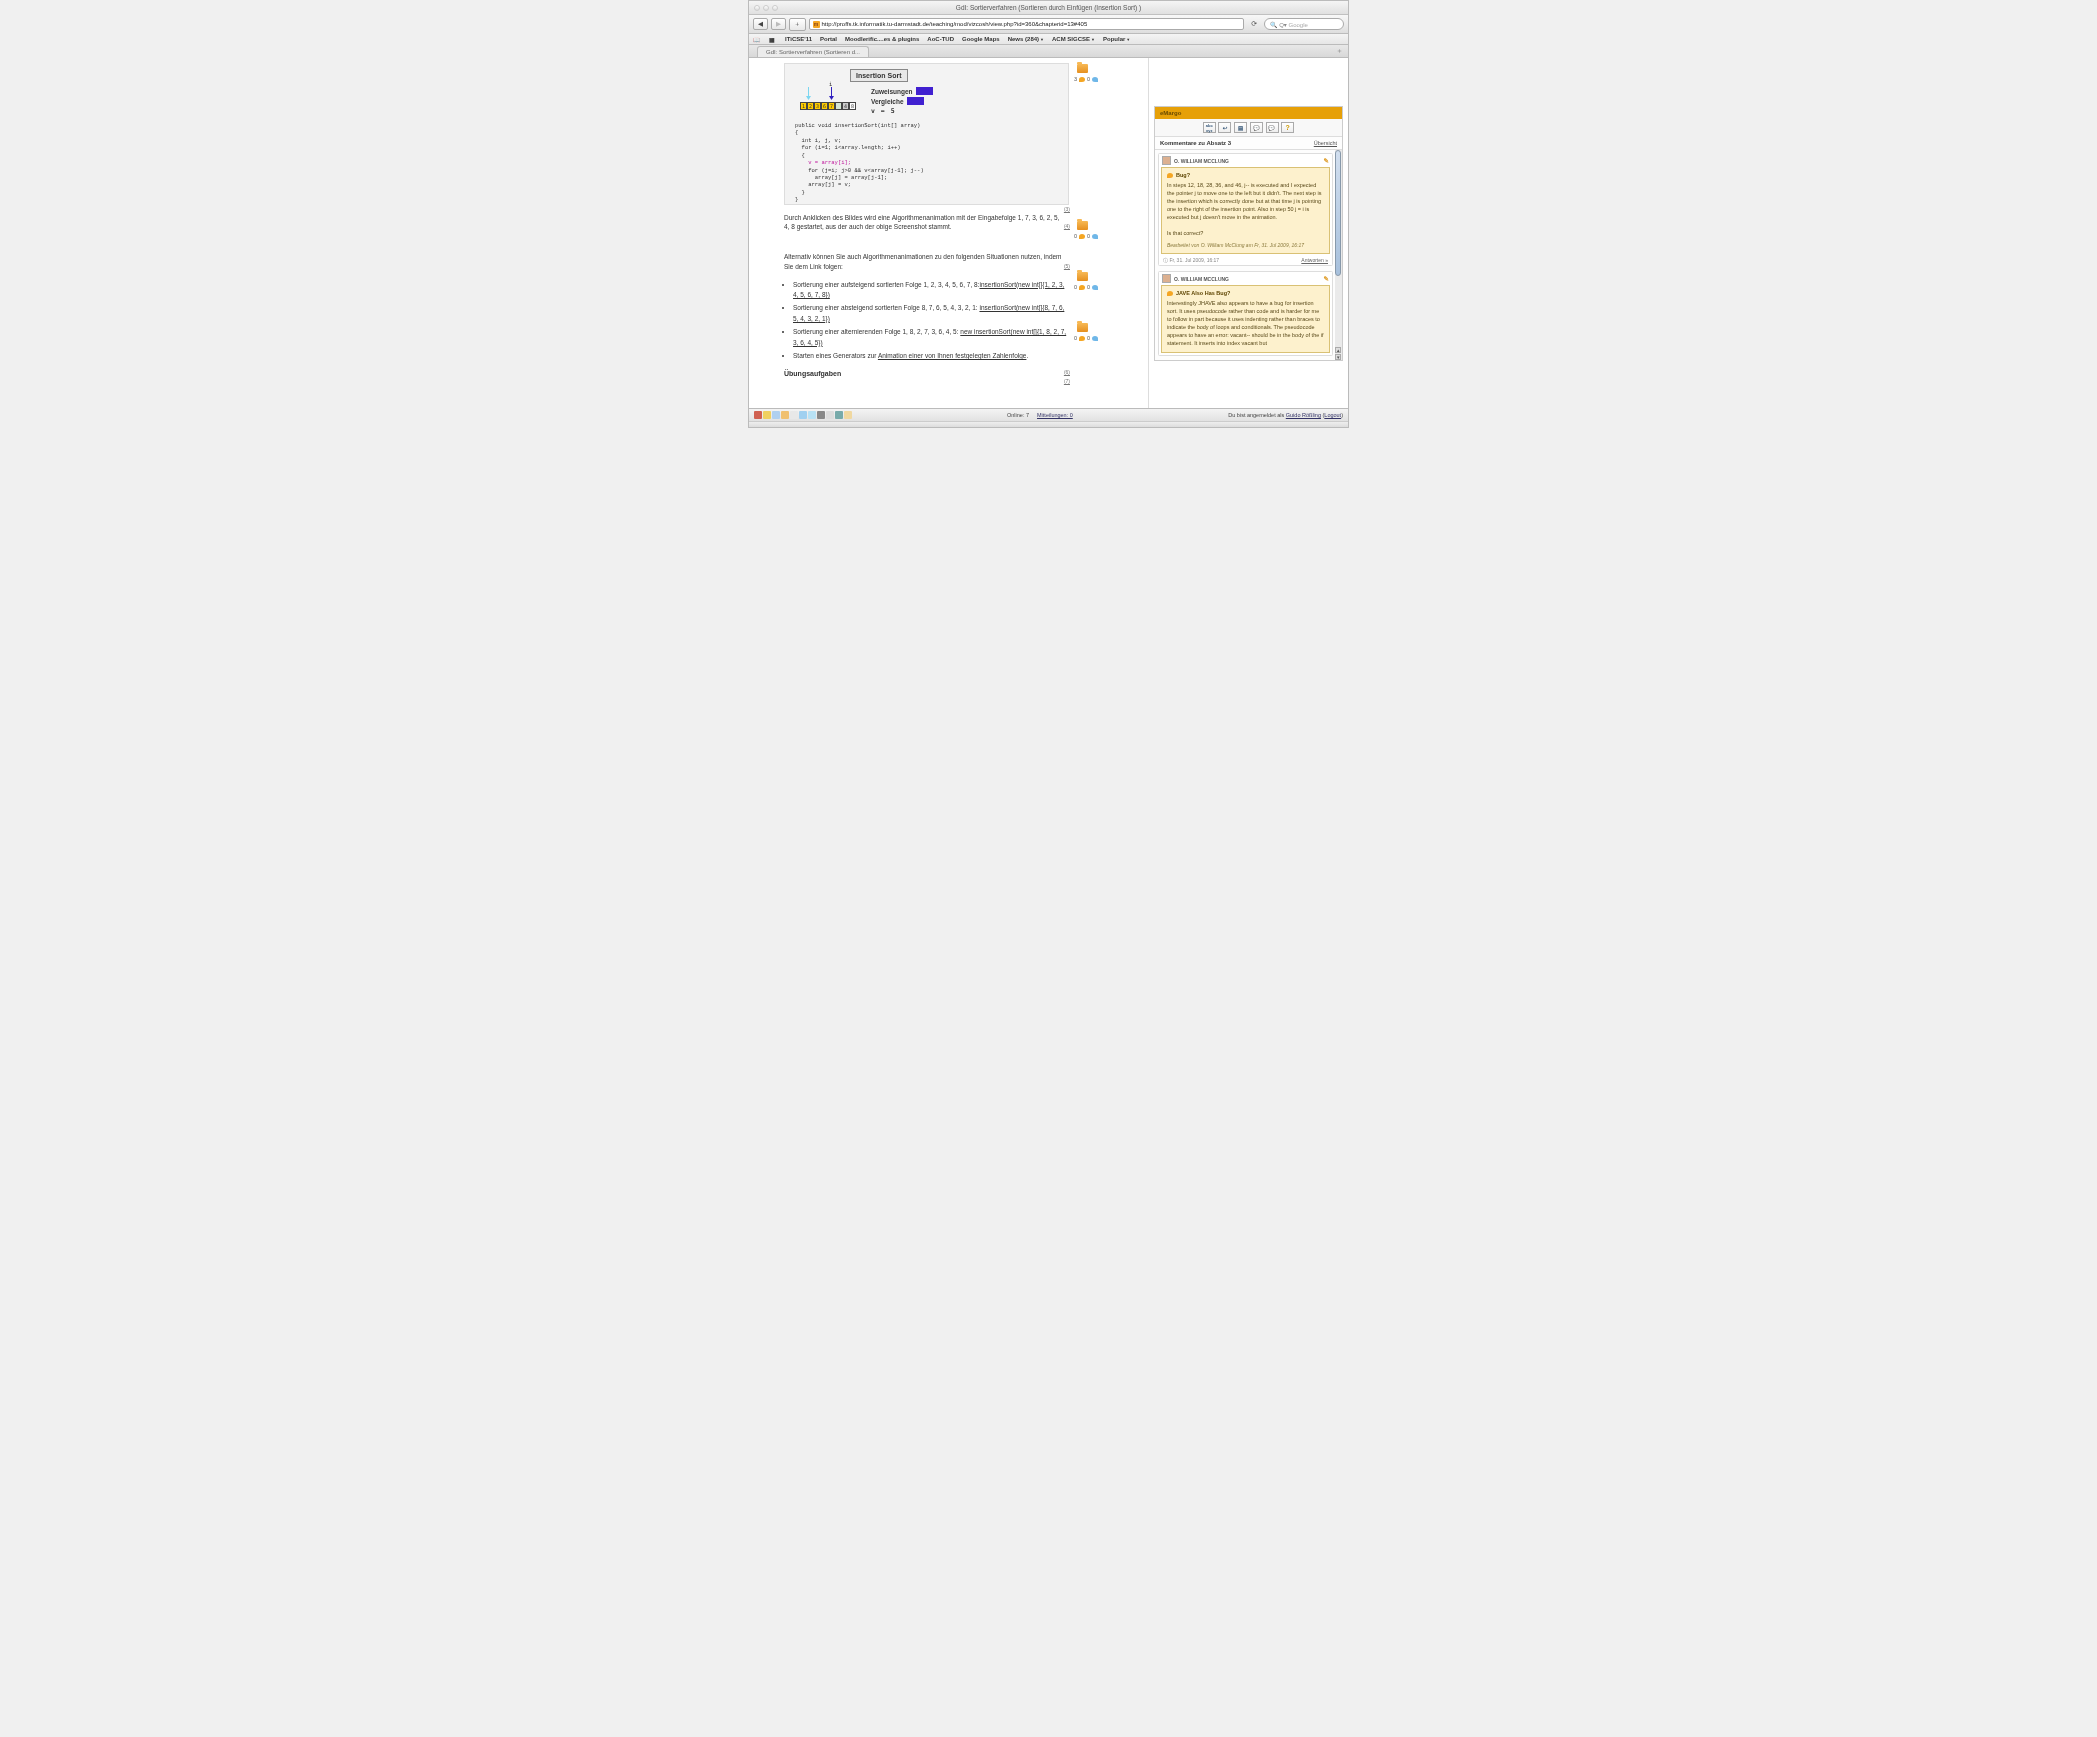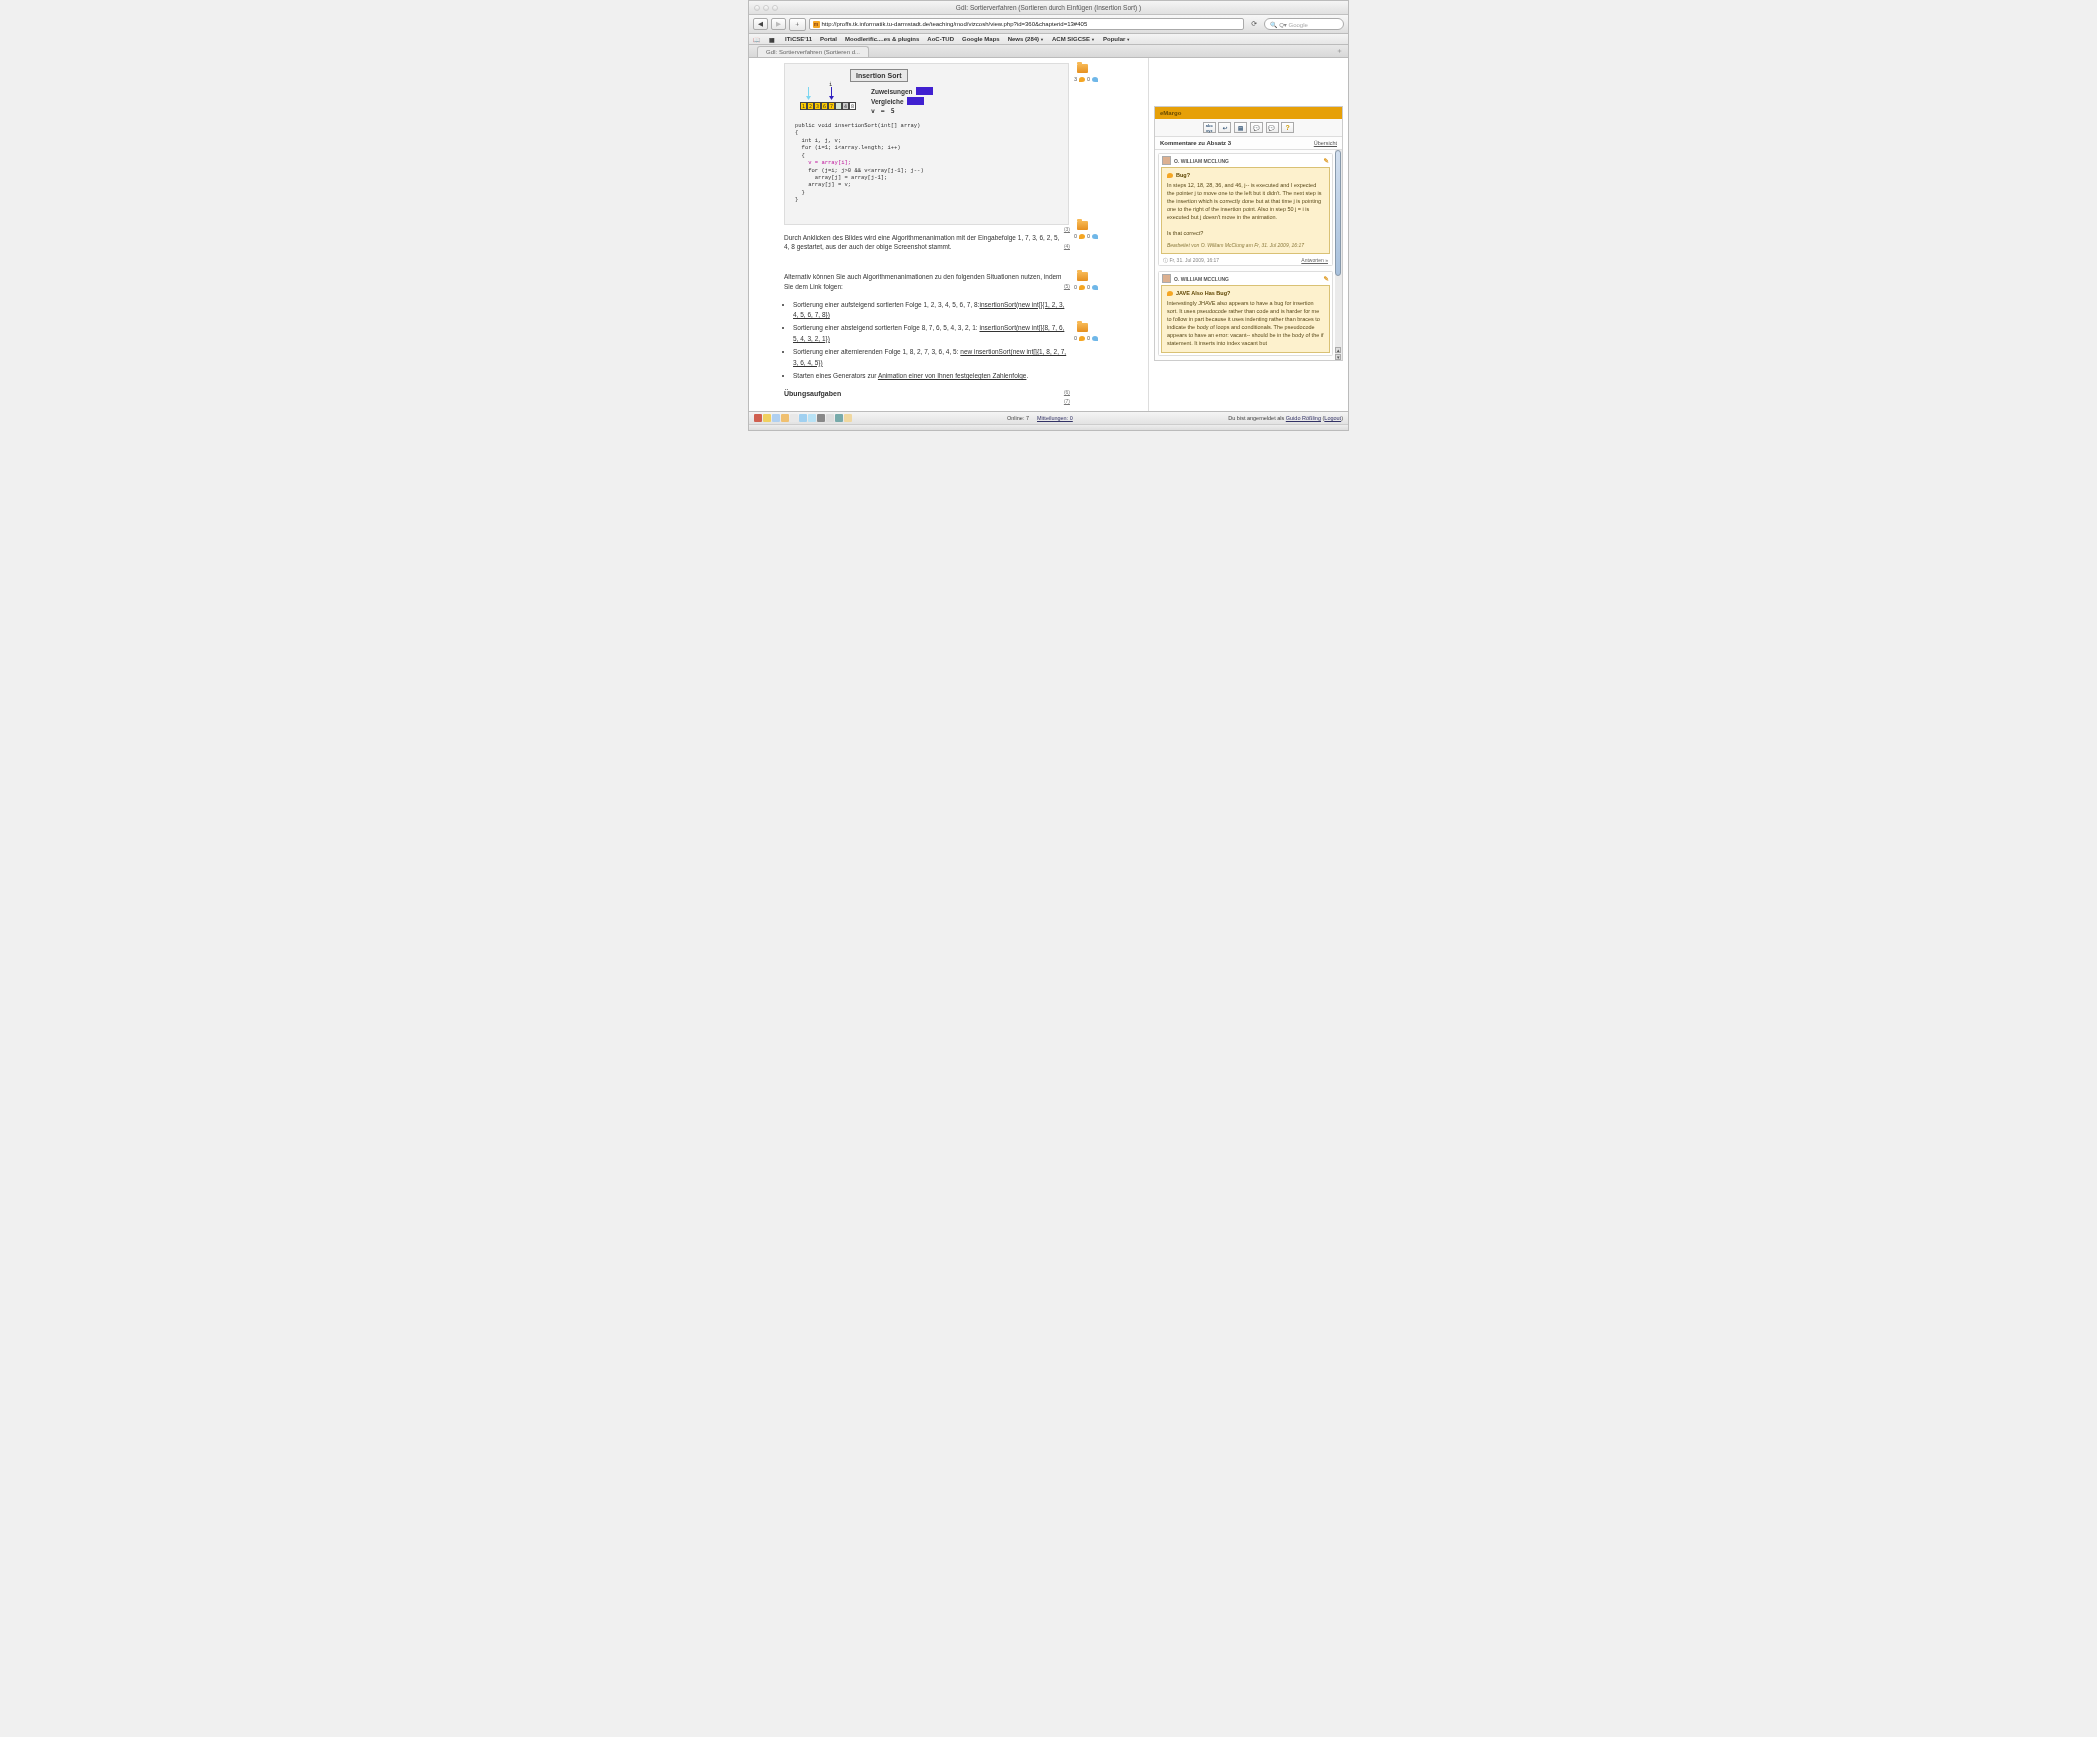--- a/index.html
+++ b/index.html
@@ -24,21 +24,21 @@
 .bm-item .drop { font-size: 4px; margin-left: 1px; }
 
 .tabbar { background: linear-gradient(#e8e8e8,#d8d8d8); border-bottom: 0.5px solid #bbb; display: flex; align-items: center; padding: 0 0 0 8px; position: relative; }
 .tab { background: #ececec; border: 0.5px solid #bbb; border-bottom: none; border-radius: 3px 3px 0 0; padding: 2px 8px; font-size: 6px; color: #666; margin-top: 1px; }
 .tab-add { position: absolute; right: 5px; top: 1px; color: #888; font-size: 7px; }
 
 .content { display: flex; background: #fff; min-height: 350px; position: relative; }
 .main { flex: 1; padding: 5px 15px 5px 35px; position: relative; overflow: hidden; }
 .sidebar-page { width: 200px; border-left: 0.5px solid #ddd; background: #fff; }
 
-.algo-box { background: #f3f3f3; border: 0.5px solid #ddd; padding: 5px 5px 20px 10px; width: 285px; }
+.algo-box { background: #f3f3f3; border: 0.5px solid #ddd; padding: 5px 5px 0 10px; width: 285px; }
 .algo-title-box { background: #e8e8e8; border: 0.5px solid #888; padding: 2px 5px; font-weight: bold; font-size: 7px; display: inline-block; margin-bottom: 5px; margin-left: 55px; }
 .algo-top { display: flex; gap: 15px; align-items: flex-start; }
 .array-vis { position: relative; margin-left: 5px; }
 .arrows-row { height: 15px; position: relative; }
 .arrow { position: absolute; width: 5px; height: 12px; }
 .arrow-cyan { left: 6px; }
 .arrow-blue { left: 29px; }
 .arrow svg { display: block; }
 .arrow-label { position: absolute; top: -6px; left: 29px; font-family: monospace; font-size: 5.5px; }
 .cells { display: flex; }

